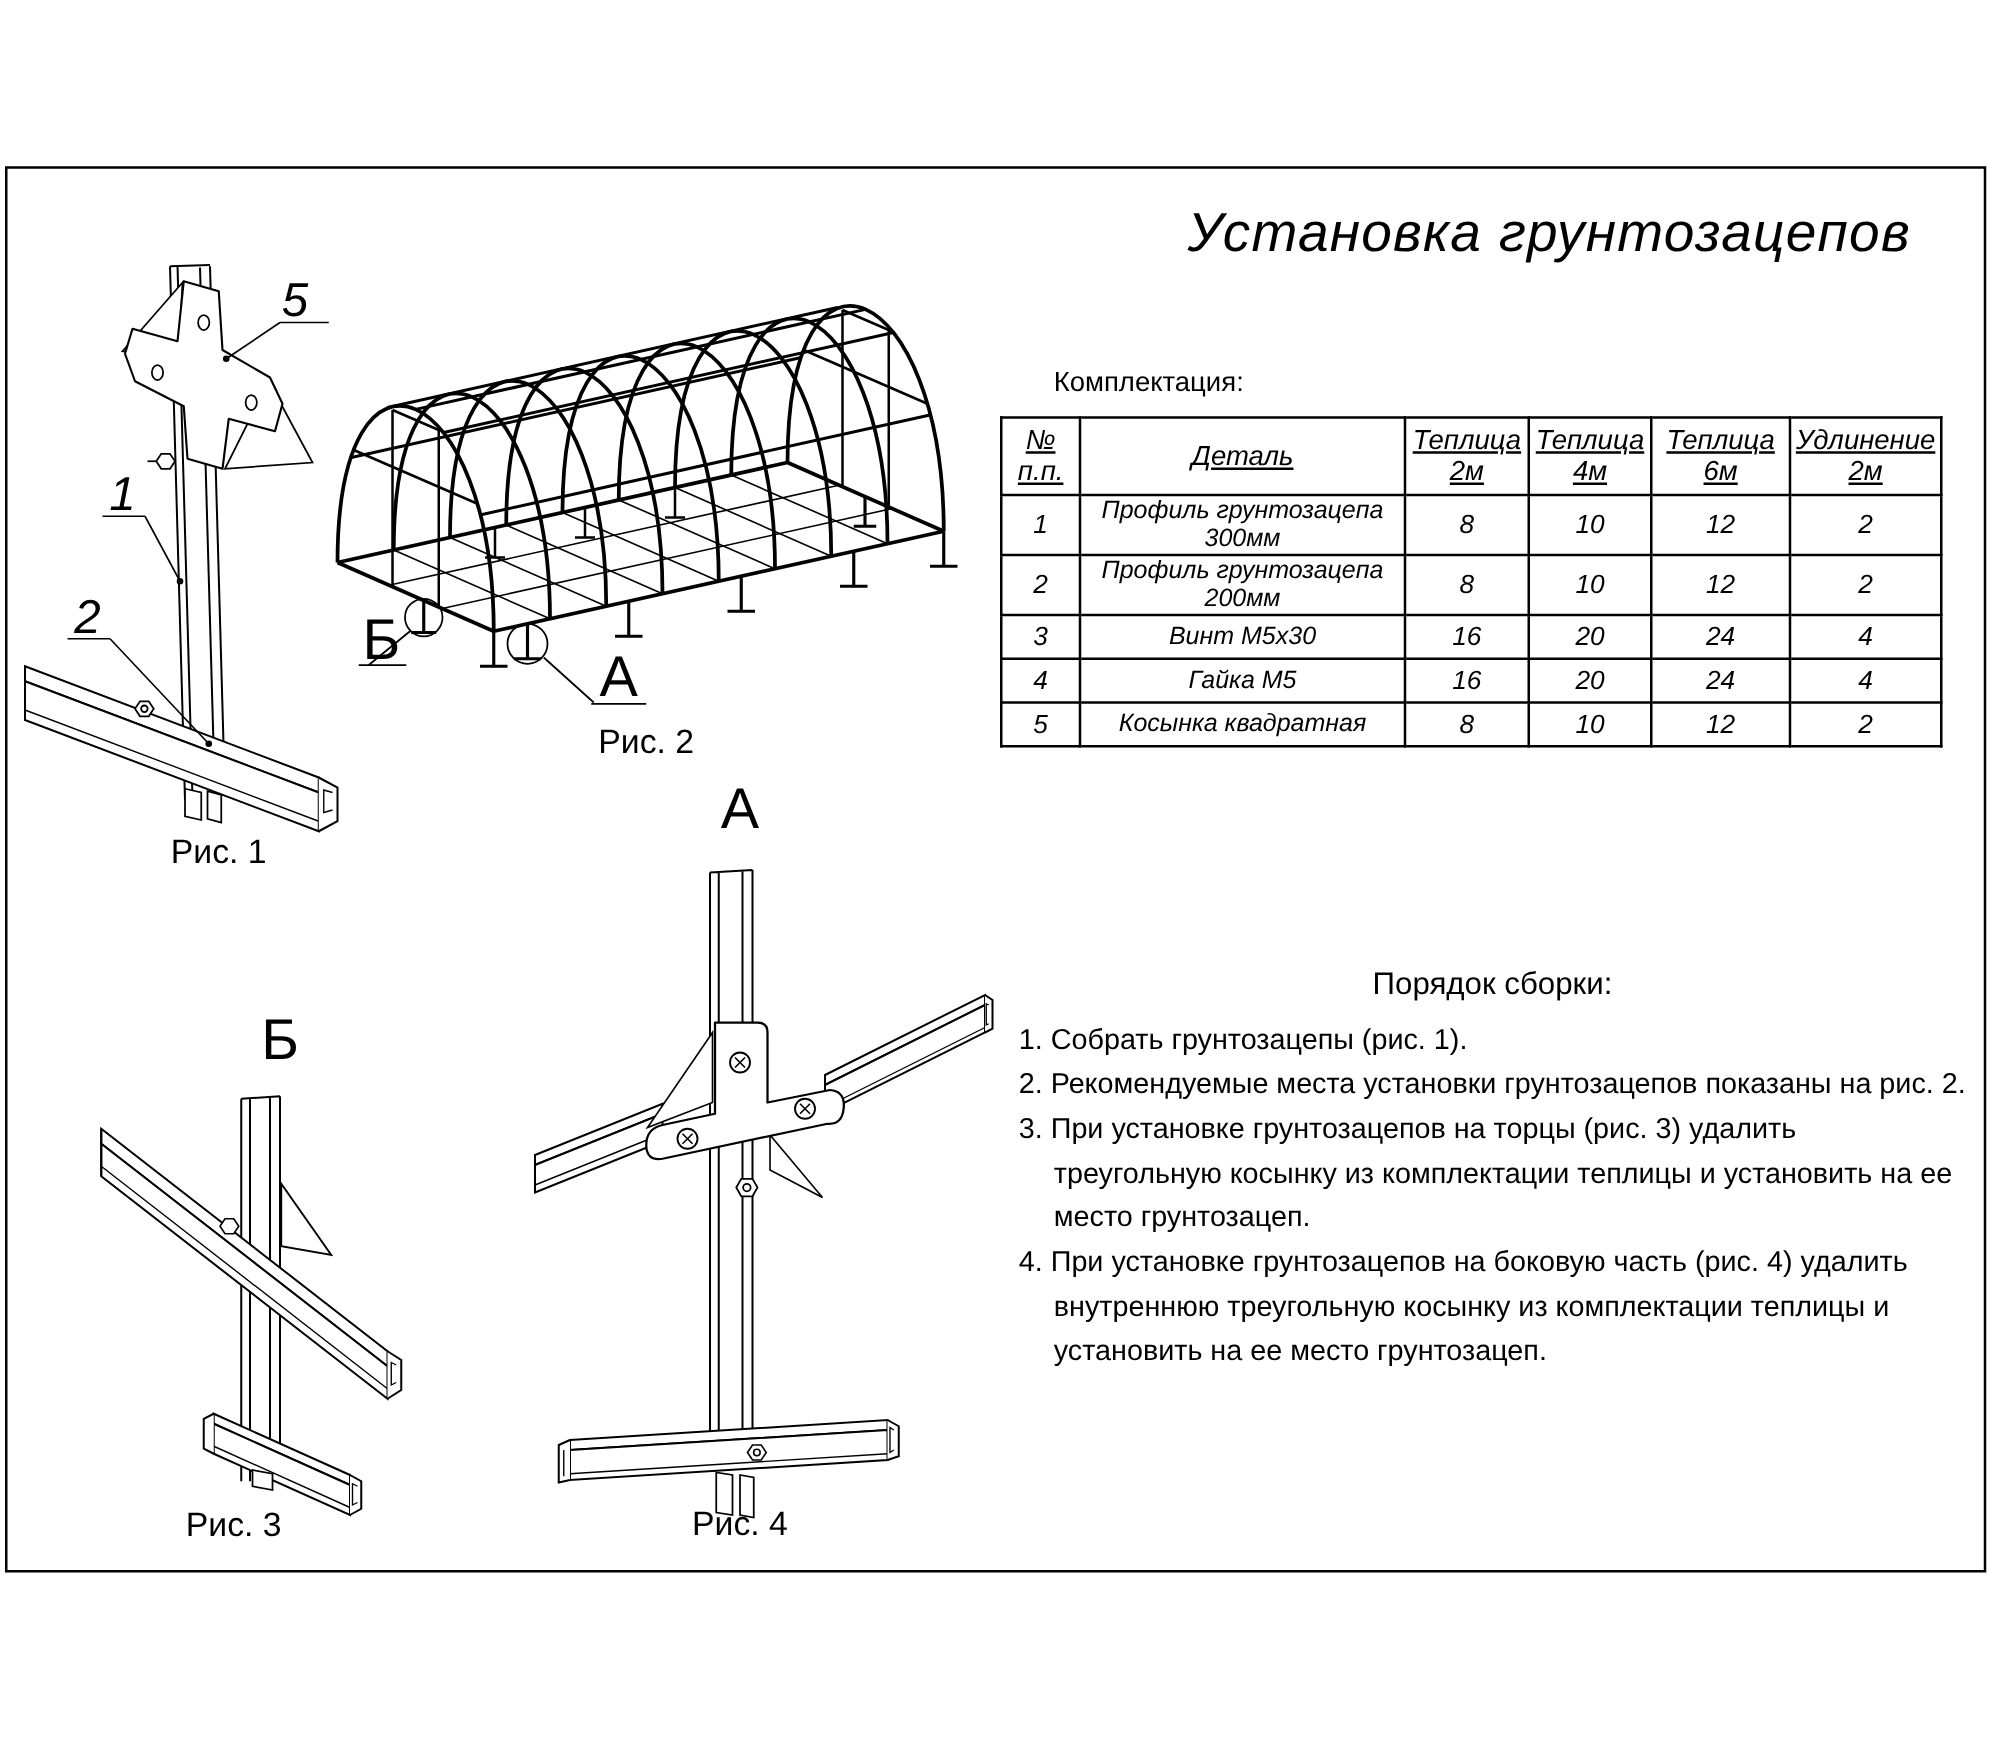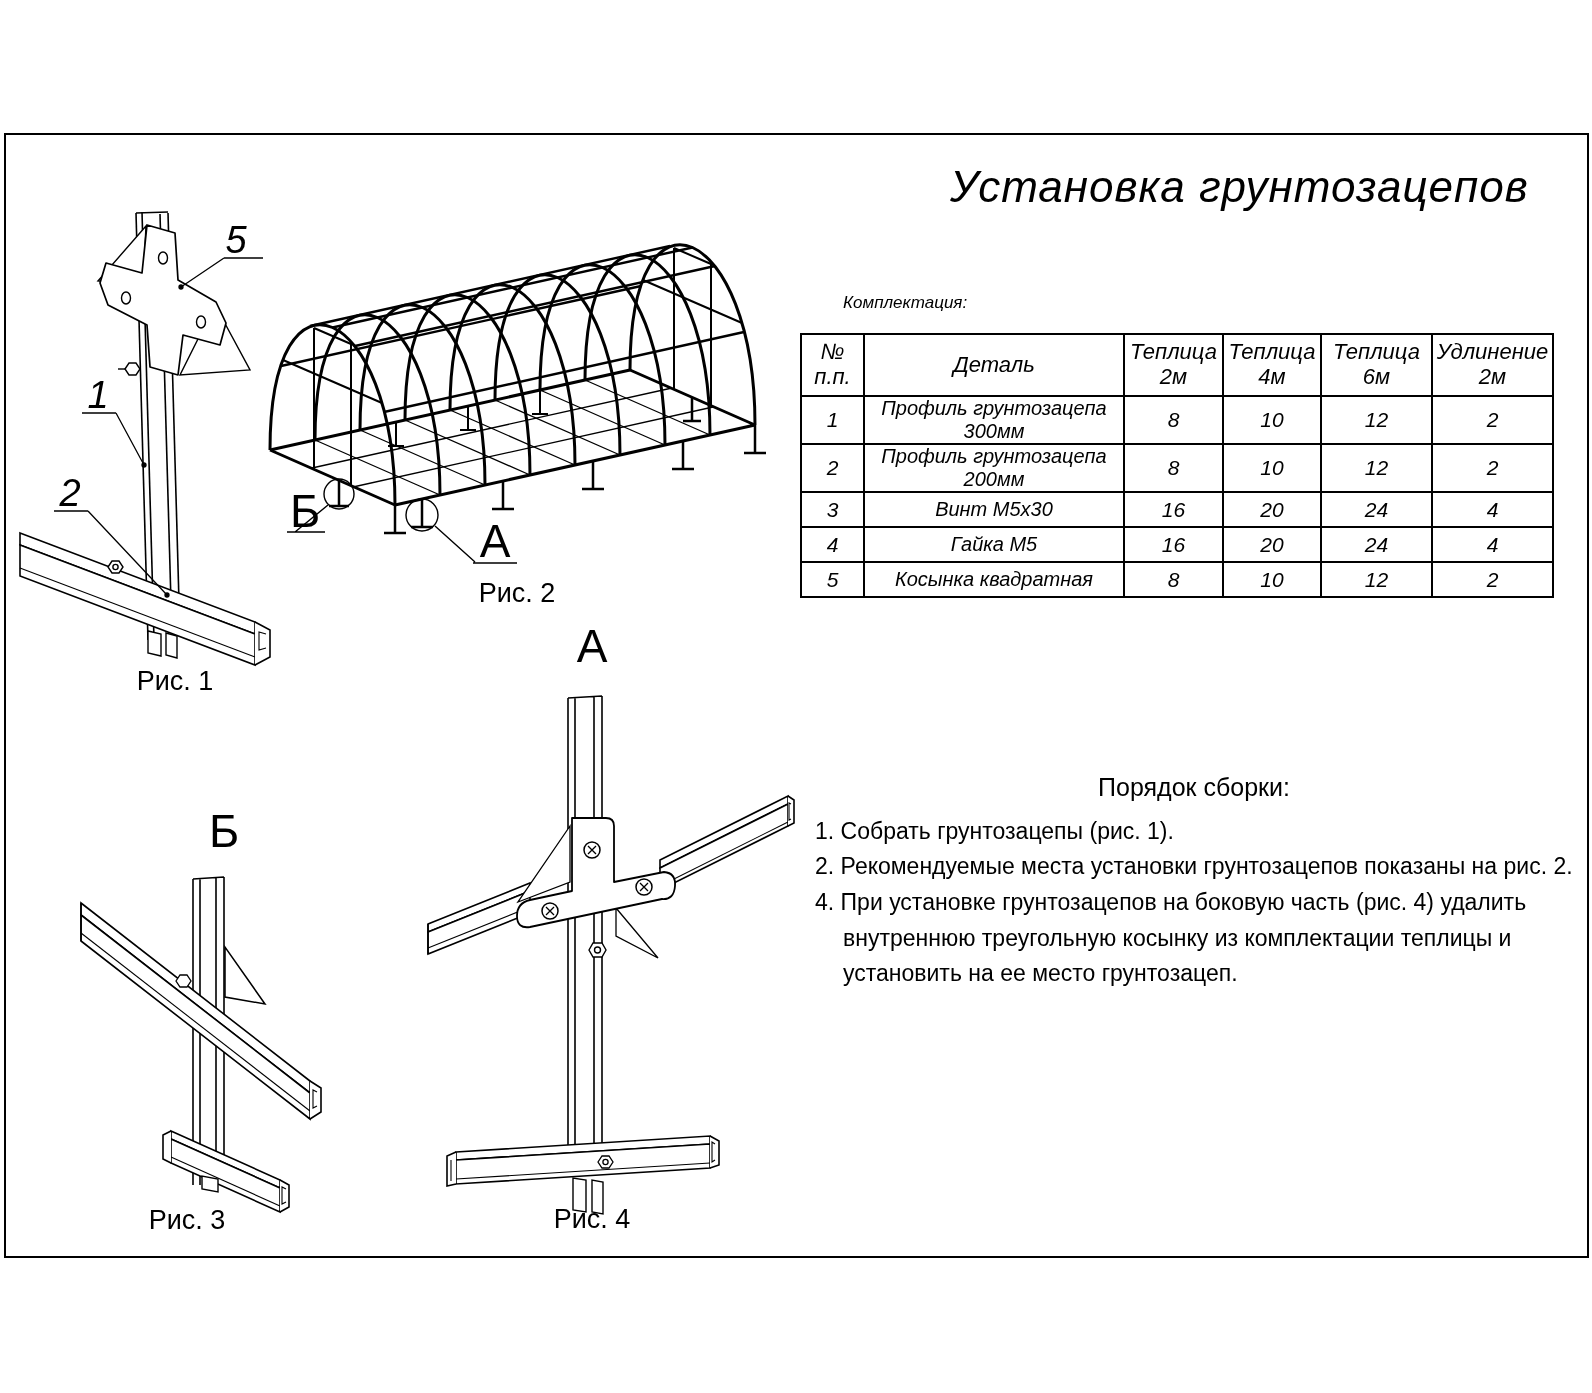--- a/index.html
+++ b/index.html
@@ -5,32 +5,32 @@
   html,body{margin:0;padding:0;background:#e8e8e8;}
   .sheet{
     position:relative;width:1592px;height:1393px;background:#fff;
     font-family:"Liberation Sans",sans-serif;color:#000;overflow:hidden;
   }
   .frame{position:absolute;left:4px;top:133px;width:1581px;height:1121px;border:2px solid #000;}
   .title{
     position:absolute;left:950px;top:162px;width:470px;text-align:center;
     font-size:44px;font-style:italic;letter-spacing:1px;white-space:nowrap;
   }
-  .kit-heading{position:absolute;left:843px;top:293px;font-size:17px;font-style:italic;}
+  .kit-heading{position:absolute;left:843px;top:293px;font-size:22px;}
   table.kit{
     position:absolute;left:800px;top:333px;border-collapse:collapse;table-layout:fixed;
     font-style:italic;
   }
   table.kit th,table.kit td{
     border:2px solid #000;text-align:center;vertical-align:middle;padding:0 2px;
     font-weight:400;overflow:hidden;
   }
   table.kit thead tr{height:62px;}
   table.kit tbody tr{height:35px;}
-  table.kit th{font-size:22px;line-height:1.12;}
+  table.kit th{font-size:22px;line-height:1.12;text-decoration:underline;}
   table.kit td{font-size:21px;}
   table.kit td.part{font-size:20px;}
   .warning{
     position:absolute;left:845px;top:594px;width:672px;
     font-size:23px;font-style:italic;line-height:1.56;
   }
   .warning b{font-weight:700;}
   .assembly{
     position:absolute;left:815px;top:768px;width:758px;
     font-size:23px;line-height:1.55;
@@ -134,20 +134,21 @@
         <td>2</td>
       </tr>
     </tbody>
   </table>
 
 
   <div class="assembly">
     <div class="asm-heading">Порядок сборки:</div>
     <div class="asm-item">1. Собрать грунтозацепы (рис. 1).</div>
     <div class="asm-item">2. Рекомендуемые места установки грунтозацепов показаны на рис. 2.</div>
+    <div class="asm-item">3. При установке грунтозацепов на торцы (рис. 3) удалить треугольную косынку из комплектации теплицы и установить на ее место грунтозацеп.</div>
     <div class="asm-item">4. При установке грунтозацепов на боковую часть (рис. 4) удалить внутреннюю треугольную косынку из комплектации теплицы и установить на ее место грунтозацеп.</div>
   </div>
 
   <svg style="left:20px;top:185px" width="330" height="520" viewBox="0 0 330 520">
 
     <g class="ln" stroke-width="1.6">
       <path d="M116,28 L128,455"></path>
         <path d="M122,27 L134,454"></path>
       <path d="M140,29 L152,453"></path>
         <path d="M148,28 L160,452"></path>

